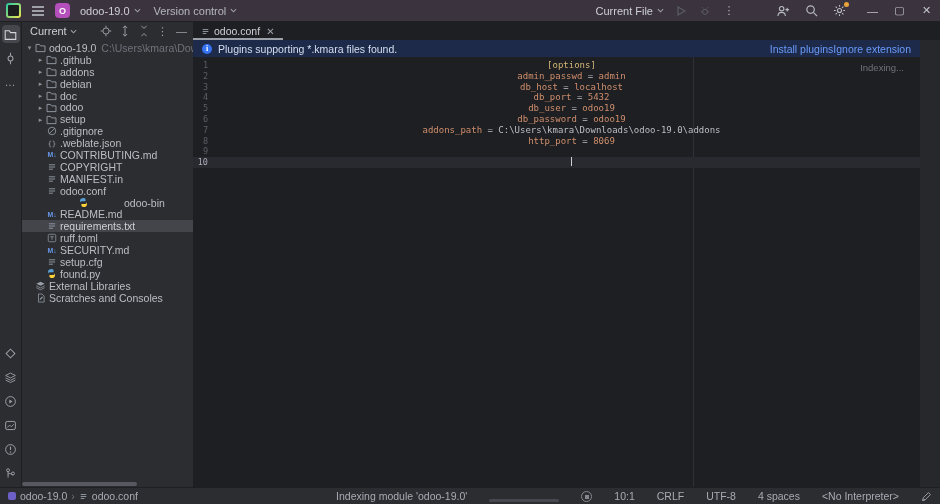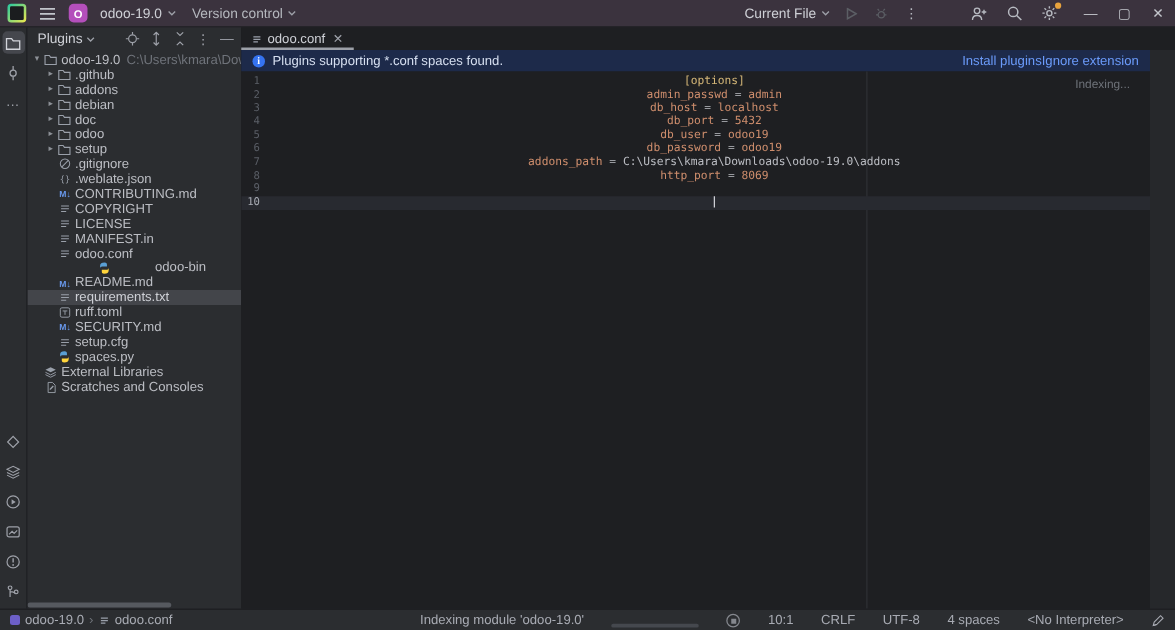--- a/index.html
+++ b/index.html
@@ -226,21 +226,21 @@
             <circle cx="11" cy="8" r="1.8" fill="none" stroke="#9da0a8" stroke-width="1.2"></circle>
             <path d="M5 6v7M5 9c0-2 4-1 6 1" fill="none" stroke="#9da0a8" stroke-width="1.2"></path>
           </svg>
       </span>
     </div>
   </aside>
 
   <section class="project-panel">
     <div class="pp-header">
       <span class="pp-title">
-        <span>Plugins</span>
+        <span>Current</span>
         <svg width="7" height="5" viewBox="0 0 8 5">
             <path d="M1 1l3 3 3-3" fill="none" stroke="#9da0a8" stroke-width="1.2"></path>
           </svg>
       </span>
       <span class="pp-actions">
         <span class="pp-act">
           <svg width="12" height="12" viewBox="0 0 14 14">
               <circle cx="7" cy="7" r="3.6" fill="none" stroke="#9da0a8" stroke-width="1.1"></circle>
               <path d="M7 0.8v2.4M7 10.8v2.4M0.8 7h2.4M10.8 7h2.4" stroke="#9da0a8" stroke-width="1.1"></path>
             </svg>
@@ -361,29 +361,20 @@
           </span>
           <span class="tlabel">COPYRIGHT</span>
         </div>
         <div class="tree-row" style="padding-left: 14px;">
           <span class="chev"></span>
           <span class="ticon">
             <svg width="10" height="10" viewBox="0 0 16 16">
               <path d="M3 4.5h10M3 8h10M3 11.5h6.5" stroke="#9aa0aa" stroke-width="1.4"></path>
             </svg>
           </span>
-          <span class="tlabel">LICENSE</span>
-        </div>
-        <div class="tree-row" style="padding-left: 14px;">
-          <span class="chev"></span>
-          <span class="ticon">
-            <svg width="10" height="10" viewBox="0 0 16 16">
-              <path d="M3 4.5h10M3 8h10M3 11.5h6.5" stroke="#9aa0aa" stroke-width="1.4"></path>
-            </svg>
-          </span>
           <span class="tlabel">MANIFEST.in</span>
         </div>
         <div class="tree-row" style="padding-left: 14px;">
           <span class="chev"></span>
           <span class="ticon">
             <svg width="10" height="10" viewBox="0 0 16 16">
               <path d="M3 4.5h10M3 8h10M3 11.5h6.5" stroke="#9aa0aa" stroke-width="1.4"></path>
             </svg>
           </span>
           <span class="tlabel">odoo.conf</span>
@@ -445,21 +436,21 @@
           <span class="tlabel">setup.cfg</span>
         </div>
         <div class="tree-row" style="padding-left: 14px;">
           <span class="chev"></span>
           <span class="ticon">
             <svg width="11" height="11" viewBox="0 0 16 16">
               <path d="M8 1.5c2.8 0 3 1.4 3 2.7V6H5.7C4 6 3 7 3 8.7V5.2c0-2.5 2-3.7 5-3.7z" fill="#5a9fd4"></path>
               <path d="M8 14.5c-2.8 0-3-1.4-3-2.7V10h5.3c1.7 0 2.7-1 2.7-2.7v3.5c0 2.5-2 3.7-5 3.7z" fill="#ffd43b"></path>
             </svg>
           </span>
-          <span class="tlabel">spaces.py</span>
+          <span class="tlabel">found.py</span>
         </div>
         <div class="tree-row" style="padding-left: 3px;">
           <span class="chev"></span>
           <span class="ticon">
             <svg width="11" height="11" viewBox="0 0 16 16">
               <path d="M2 5.5L8 2.5l6 3-6 3z" fill="#9aa0aa"></path>
               <path d="M2 8.5l6 3 6-3M2 11.2l6 3 6-3" fill="none" stroke="#9aa0aa" stroke-width="1.1"></path>
             </svg>
           </span>
           <span class="tlabel">External Libraries</span>
@@ -484,21 +475,21 @@
         <svg width="9" height="9" viewBox="0 0 16 16">
             <path d="M3 4.5h10M3 8h10M3 11.5h6.5" stroke="#9aa0aa" stroke-width="1.6"></path>
           </svg>
         <span>odoo.conf</span>
         <span class="tab-close">✕</span>
       </div>
     </div>
 
     <div class="banner">
       <span class="info-dot">i</span>
-      <span>Plugins supporting *.conf spaces found.</span>
+      <span>Plugins supporting *.kmara files found.</span>
       <span class="banner-links">
         <span class="blink">Install plugins</span>
         <span class="blink">Ignore extension</span>
       </span>
     </div>
 
     <div class="scroll-gutter"></div>
 
     <div class="code-wrap">
       <div class="guide"></div>

